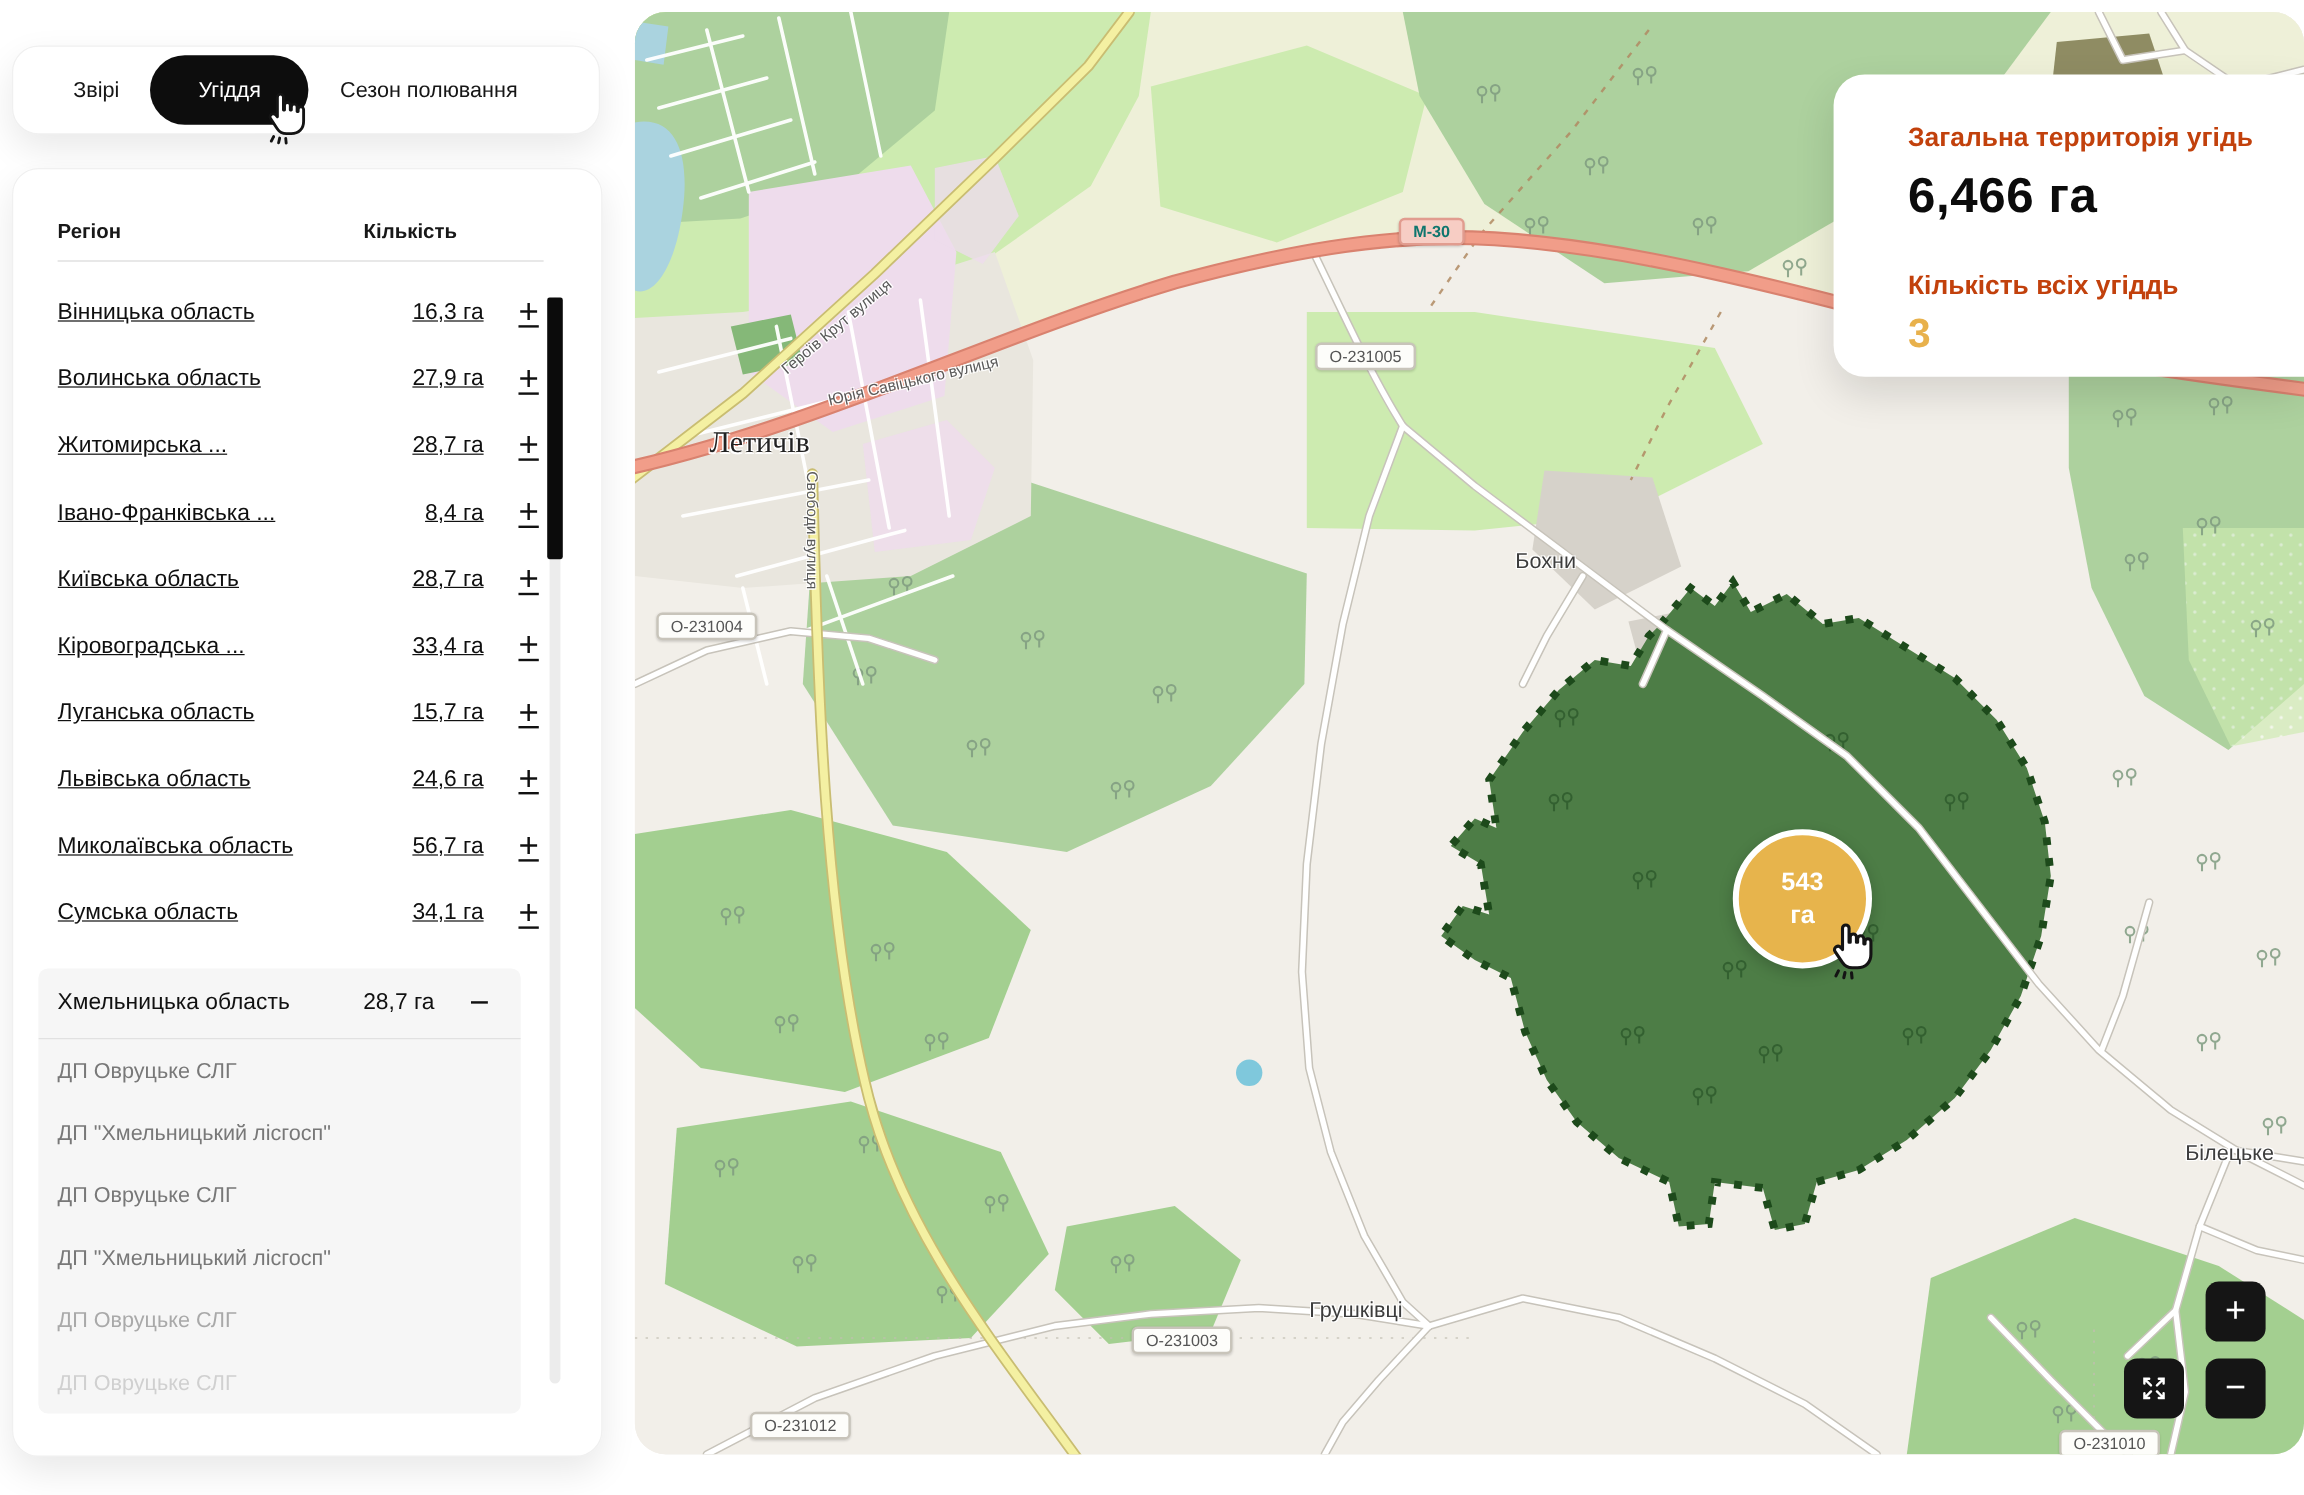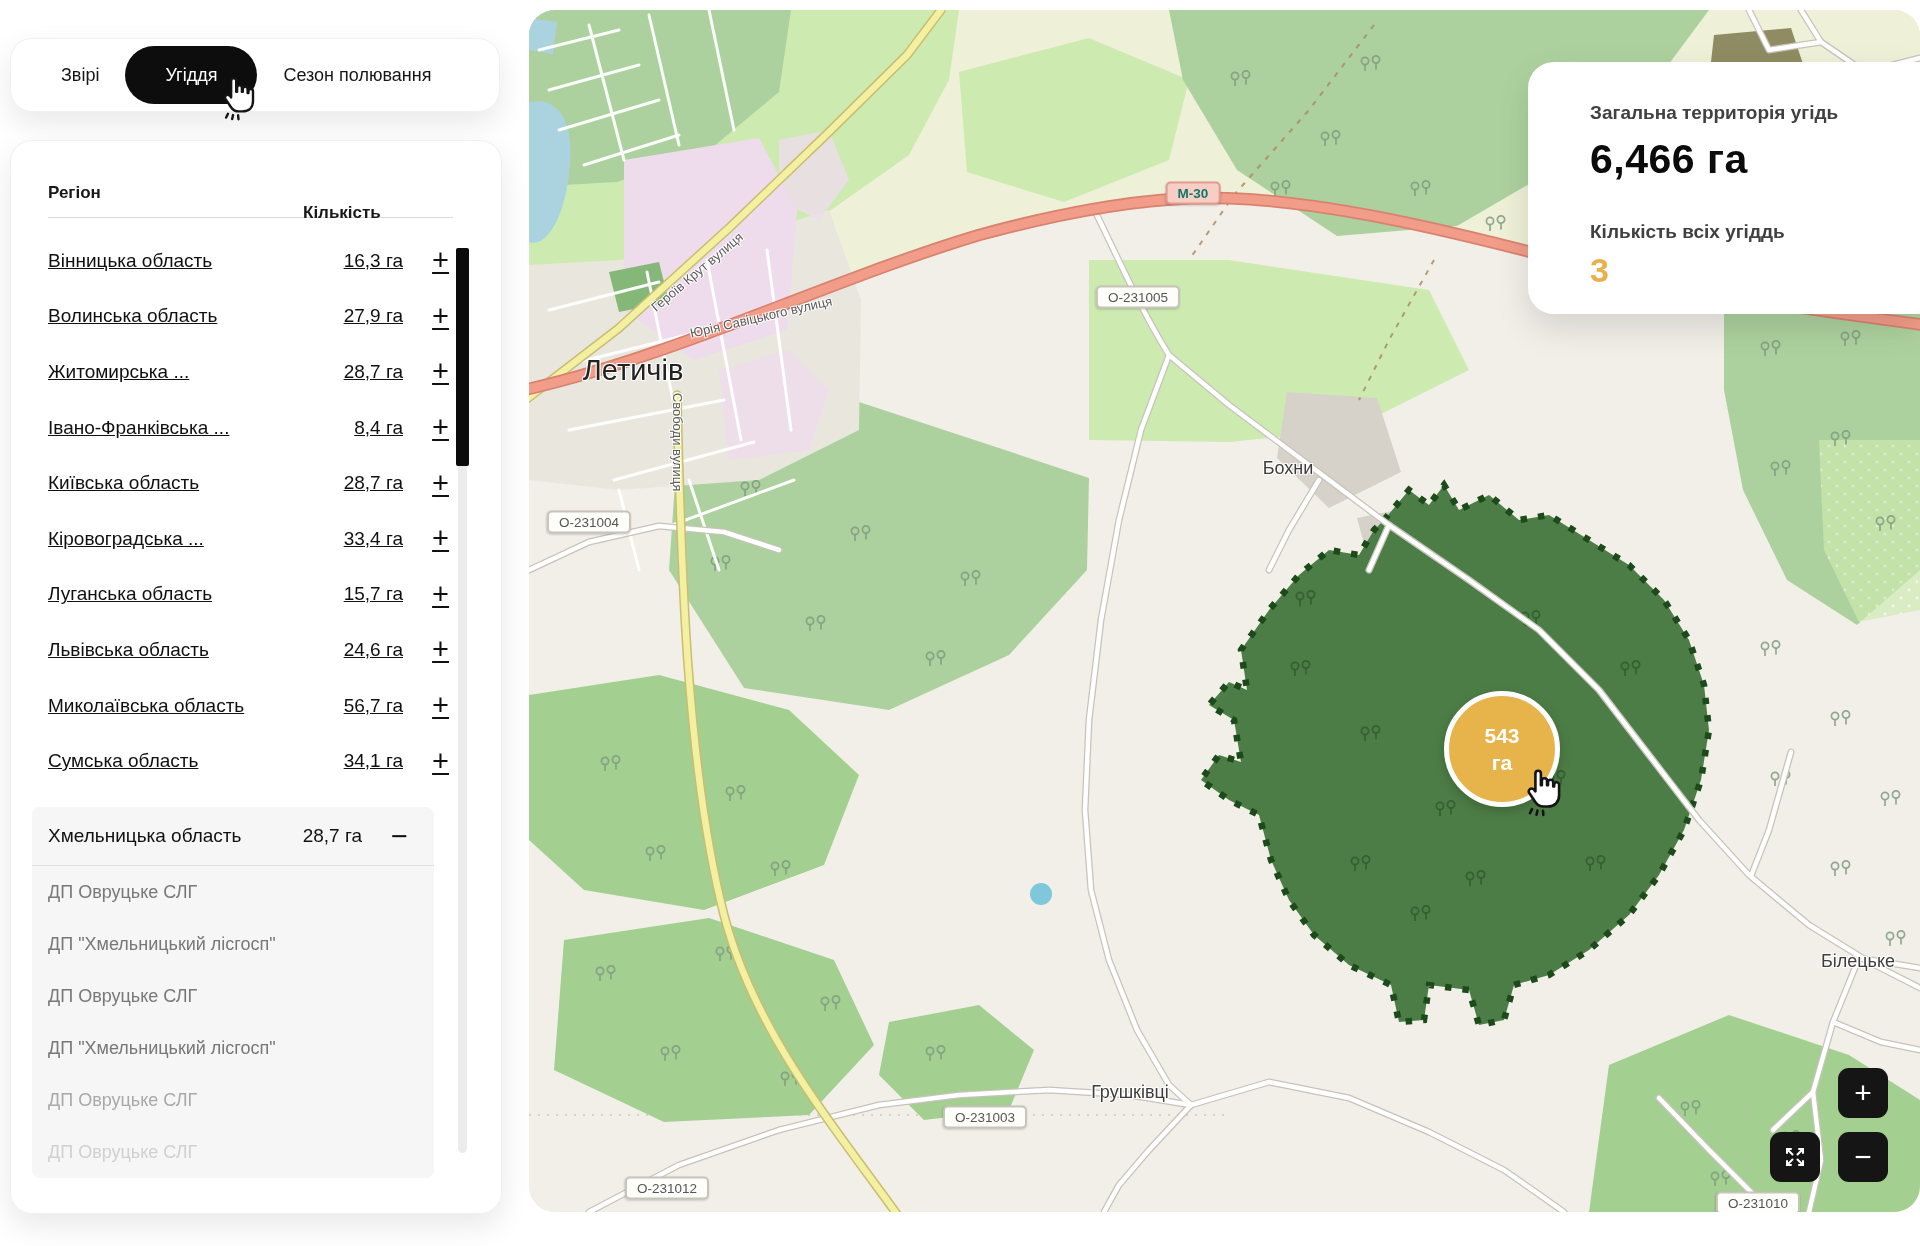--- a/index.html
+++ b/index.html
@@ -7,21 +7,21 @@
          font-family:"Liberation Sans",sans-serif;color:#111;}
   
   .card{background:#fff;border:1px solid #f0f0f0;border-radius:22px;box-shadow:0 12px 30px rgba(0,0,0,.09);}
   .tabs-card{position:absolute;left:10px;top:38px;width:490px;height:74px;display:flex;align-items:center;
              padding-left:28px;box-sizing:border-box;z-index:6;}
   .tab{font-size:18px;color:#161616;padding:0 22px;white-space:nowrap;}
   .tab--active{background:#0d0d0d;color:#fff;border-radius:30px;height:58px;display:flex;align-items:center;
                padding:0 40px;margin:0 4px;}
   .list-card{position:absolute;left:10px;top:140px;width:490px;height:1072px;z-index:6;overflow:hidden;}
   .table-head{position:absolute;left:37px;right:48px;top:42px;height:34px;border-bottom:1px solid #d9d9d9;
-              display:flex;font-weight:bold;font-size:17px;color:#181818;flex-direction:column;}
+              display:flex;font-weight:bold;font-size:17px;color:#181818;}
   .table-head .col-count{margin-left:auto;width:150px;}
   .rows{position:absolute;left:0;right:0;top:92px;text-decoration:underline;}
   .row{height:55.6px;display:flex;align-items:center;padding:0 52px 0 37px;font-size:19px;color:#101010;}
   .row-name{flex:1;white-space:nowrap;overflow:hidden;}
   .row-value{width:100px;text-align:right;}
   .row-icon{width:46px;text-align:right;font-size:29px;font-weight:300;color:#101010;line-height:1;cursor:pointer;}
   .expanded{position:absolute;left:21px;right:67px;top:666px;bottom:35px;background:#f6f6f6;border-radius:8px;overflow:hidden;}
   .expanded .head-row{height:58px;display:flex;align-items:center;padding:0 26px 0 16px;font-size:19px;
                       border-bottom:1px solid #e1e1e1;}
   .child{height:52px;display:flex;align-items:center;padding:0 16px;font-size:18px;color:#787878;white-space:nowrap;}
@@ -29,41 +29,41 @@
   .child.dimmer{color:#d0d0d0;}
   .scroll-track{position:absolute;right:34px;top:107px;width:9px;height:905px;background:#ececec;border-radius:6px;}
   .scroll-thumb{position:absolute;right:32px;top:107px;width:13px;height:218px;background:#0b0b0b;border-radius:2px;}
   
   .map{position:absolute;left:529px;top:10px;right:0;bottom:34px;border-radius:26px;overflow:hidden;background:#f2efe9;}
   .map svg.base{position:absolute;left:0;top:0;}
   .overlay{position:absolute;left:0;top:0;width:100%;height:100%;}
   .halo{text-shadow:-1px -1px 0 rgba(255,255,255,.95),1px -1px 0 rgba(255,255,255,.95),
         -1px 1px 0 rgba(255,255,255,.95),1px 1px 0 rgba(255,255,255,.95);}
   .place{position:absolute;transform:translate(-50%,-50%);font-size:18px;font-weight:500;color:#3d3d3d;white-space:nowrap;}
-  .place--town{font-size:29px;color:#222;}
+  .place--town{font-size:25px;color:#222;font-family:Liberation Serif, serif;}
   .street{position:absolute;font-size:13px;color:#5a5a5a;white-space:nowrap;
           transform:translate(-50%,-50%) rotate(var(--r));}
   .shield{position:absolute;transform:translate(-50%,-50%);font-size:13.5px;color:#555;background:#fdfdfa;
           border:2px solid #c8c4ba;border-radius:5px;padding:2px 10px;white-space:nowrap;
           box-shadow:0 1px 2px rgba(0,0,0,.14);}
   .shield--hwy{background:#f7cdc4;border-color:#e19c8f;color:#0f766e;font-weight:bold;}
   .marker{position:absolute;left:973px;top:739px;width:106px;height:106px;transform:translate(-50%,-50%);
           background:#E7B44C;border:5px solid #fff;border-radius:50%;display:flex;flex-direction:column;
           align-items:center;justify-content:center;color:#fff;font-weight:bold;font-size:21px;line-height:1.3;
           box-shadow:0 4px 12px rgba(0,0,0,.2);cursor:pointer;}
   .ctrl{position:absolute;width:50px;height:50px;background:#151515;border-radius:11px;color:#fff;
         display:flex;align-items:center;justify-content:center;font-size:30px;font-weight:300;cursor:pointer;}
   .ctrl-plus{left:1309px;top:1058px;}
   .ctrl-full{left:1241px;top:1122px;}
   .ctrl-minus{left:1309px;top:1122px;}
   
   .summary{position:absolute;left:1528px;top:62px;right:0;height:252px;background:#fff;
            border-radius:26px 0 0 26px;box-shadow:0 14px 34px rgba(0,0,0,.12);
            padding:40px 24px 0 62px;box-sizing:border-box;z-index:7;}
-  .summary .lbl{font-size:19px;font-weight:bold;color:#404040;}
+  .summary .lbl{font-size:22px;font-weight:bold;color:#c2410c;}
   .summary .big{font-size:41px;font-weight:800;color:#0b0b0b;margin-top:12px;letter-spacing:.5px;}
   .summary .lbl2{margin-top:38px;}
   .summary .count{font-size:34px;font-weight:bold;color:#E8B14C;margin-top:8px;}
   .cursor{position:absolute;z-index:20;pointer-events:none;}
 </style>
 </head>
 <body>
 
 <div class="stage">
 

